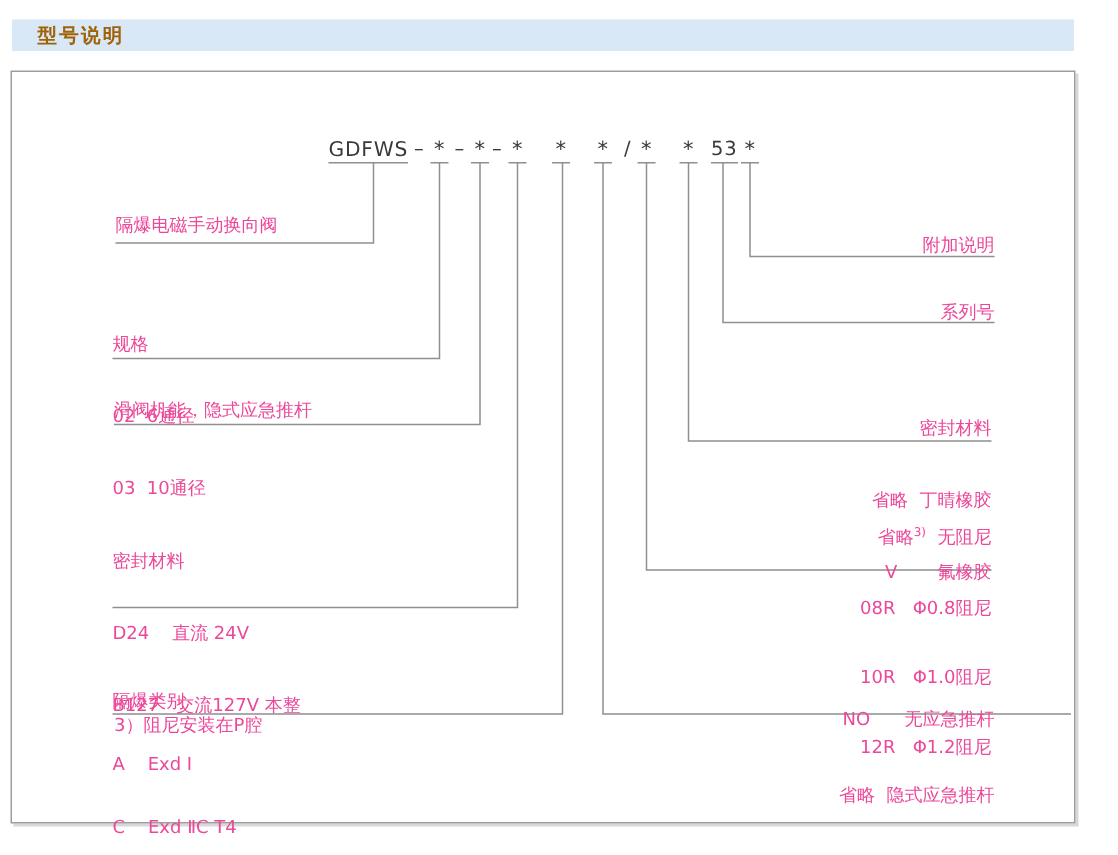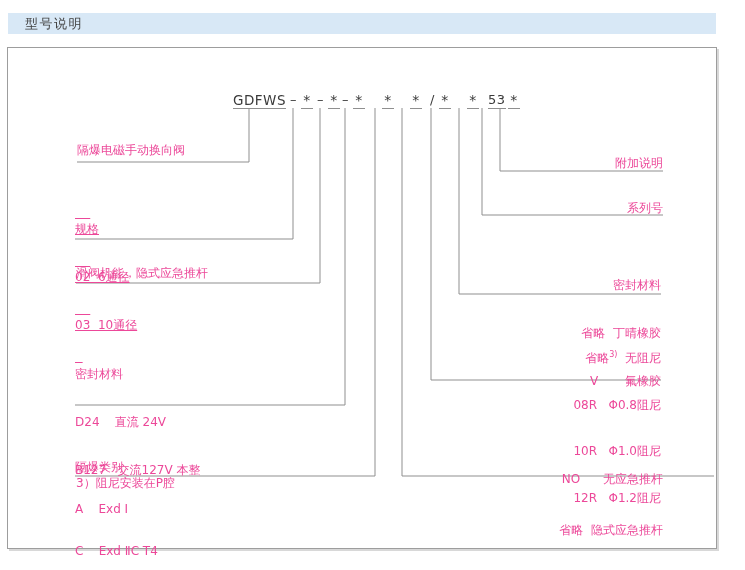--- a/index.html
+++ b/index.html
@@ -6,35 +6,35 @@
   .page {
     position:relative; width:745px; height:570px; background:#fff;
     font-family:"DejaVu Sans","Liberation Sans",sans-serif;
     color:#3c3c3c; overflow:hidden;
   }
   .header-bar {
     position:absolute; left:8px; top:13px; width:708px; height:21px;
     display:flex; align-items:center;
   }
   .header-title {
-    font-size:13px; font-weight:normal; color:#404040;
+    font-size:13px; font-weight:bold; color:#a16207;
     margin-left:17px; letter-spacing:1.5px;
   }
   .diagram-box {
     position:absolute; left:7px; top:47px; width:708px; height:500px;
     background:#fff; border:1px solid #9d9d9d;
     box-shadow:2px 2px 0 #d8d8d8;
   }
   svg.connectors {
     position:absolute; left:0; top:0; width:745px; height:570px;
     pointer-events:none;
   }
   .code {
     position:absolute; top:92px; height:16px; font-size:13px;
-    color:#3a3a3a; letter-spacing:0.5px; white-space:pre;margin-left:14px;
+    color:#3a3a3a; letter-spacing:0.5px; white-space:pre;
   }
   .u { border-bottom:1px solid #8f8f8f; }
   .prefix { font-size:13.5px; }
   .star { width:12px; text-align:center; font-size:14px; display:inline-block; }
   .lbl {
     position:absolute; font-size:12px; line-height:16px;
     white-space:pre; color:#ec4899;
   }
   .r { text-align:right; }
   sup { font-size:8px; }
@@ -75,21 +75,21 @@
   <span class="code u star" style="left:368px;">*</span>
   <span class="code u star" style="left:396px;">*</span>
   <span class="code" style="left:416px;">/</span>
   <span class="code u star" style="left:425px;">*</span>
   <span class="code u star" style="left:453px;">*</span>
   <span class="code u" style="left:474px;">53</span>
   <span class="code u star" style="left:494px;">*</span>
 
   <div class="lbl" style="left:77px; top:142px;">隔爆电磁手动换向阀</div>
 
-  <div class="lbl" style="left:75px; top:189px;text-decoration:underline;">
+  <div class="lbl" style="left:75px; top:189px;">
     <div>规格</div>
     <div>02  6通径</div>
     <div>03  10通径</div>
   </div>
 
   <div class="lbl" style="left:76px; top:265px;">滑阀机能，隐式应急推杆</div>
 
   <div class="lbl" style="left:75px; top:334px;">
     <div>密封材料</div>
     <div>D24    直流 24V</div>

